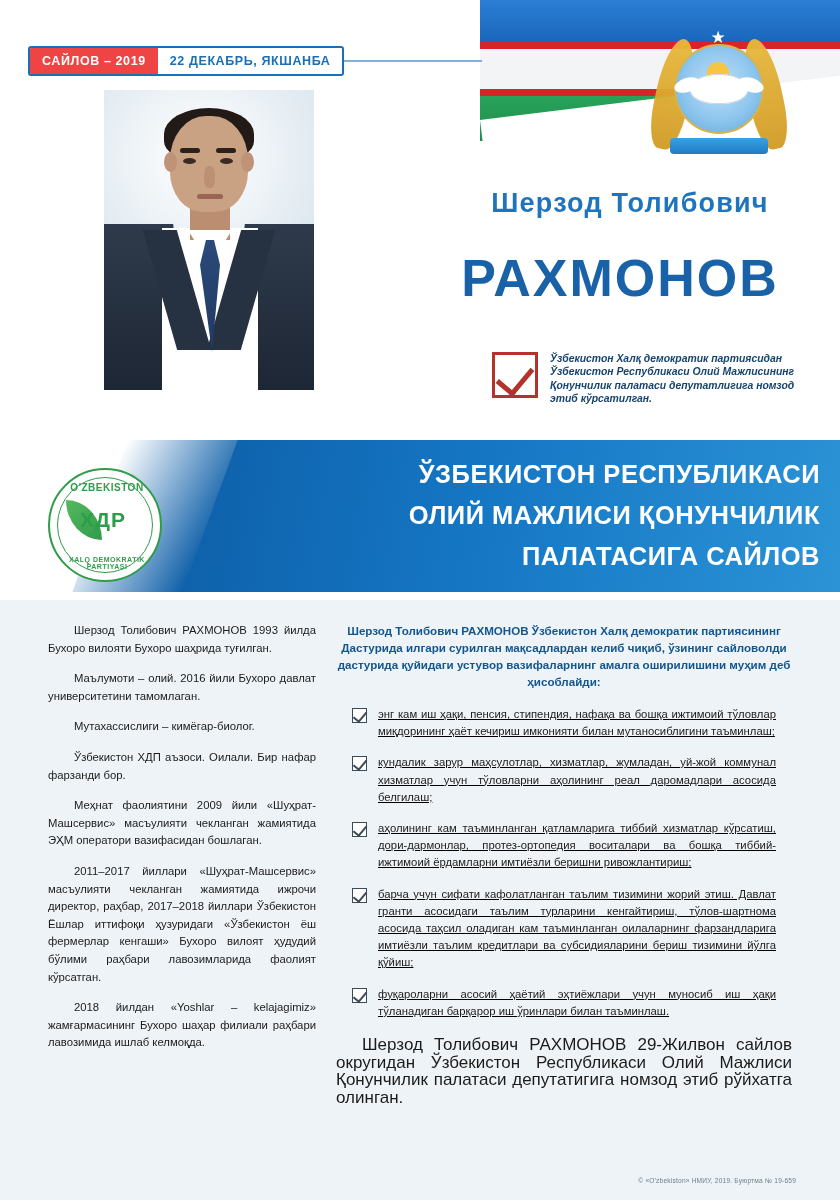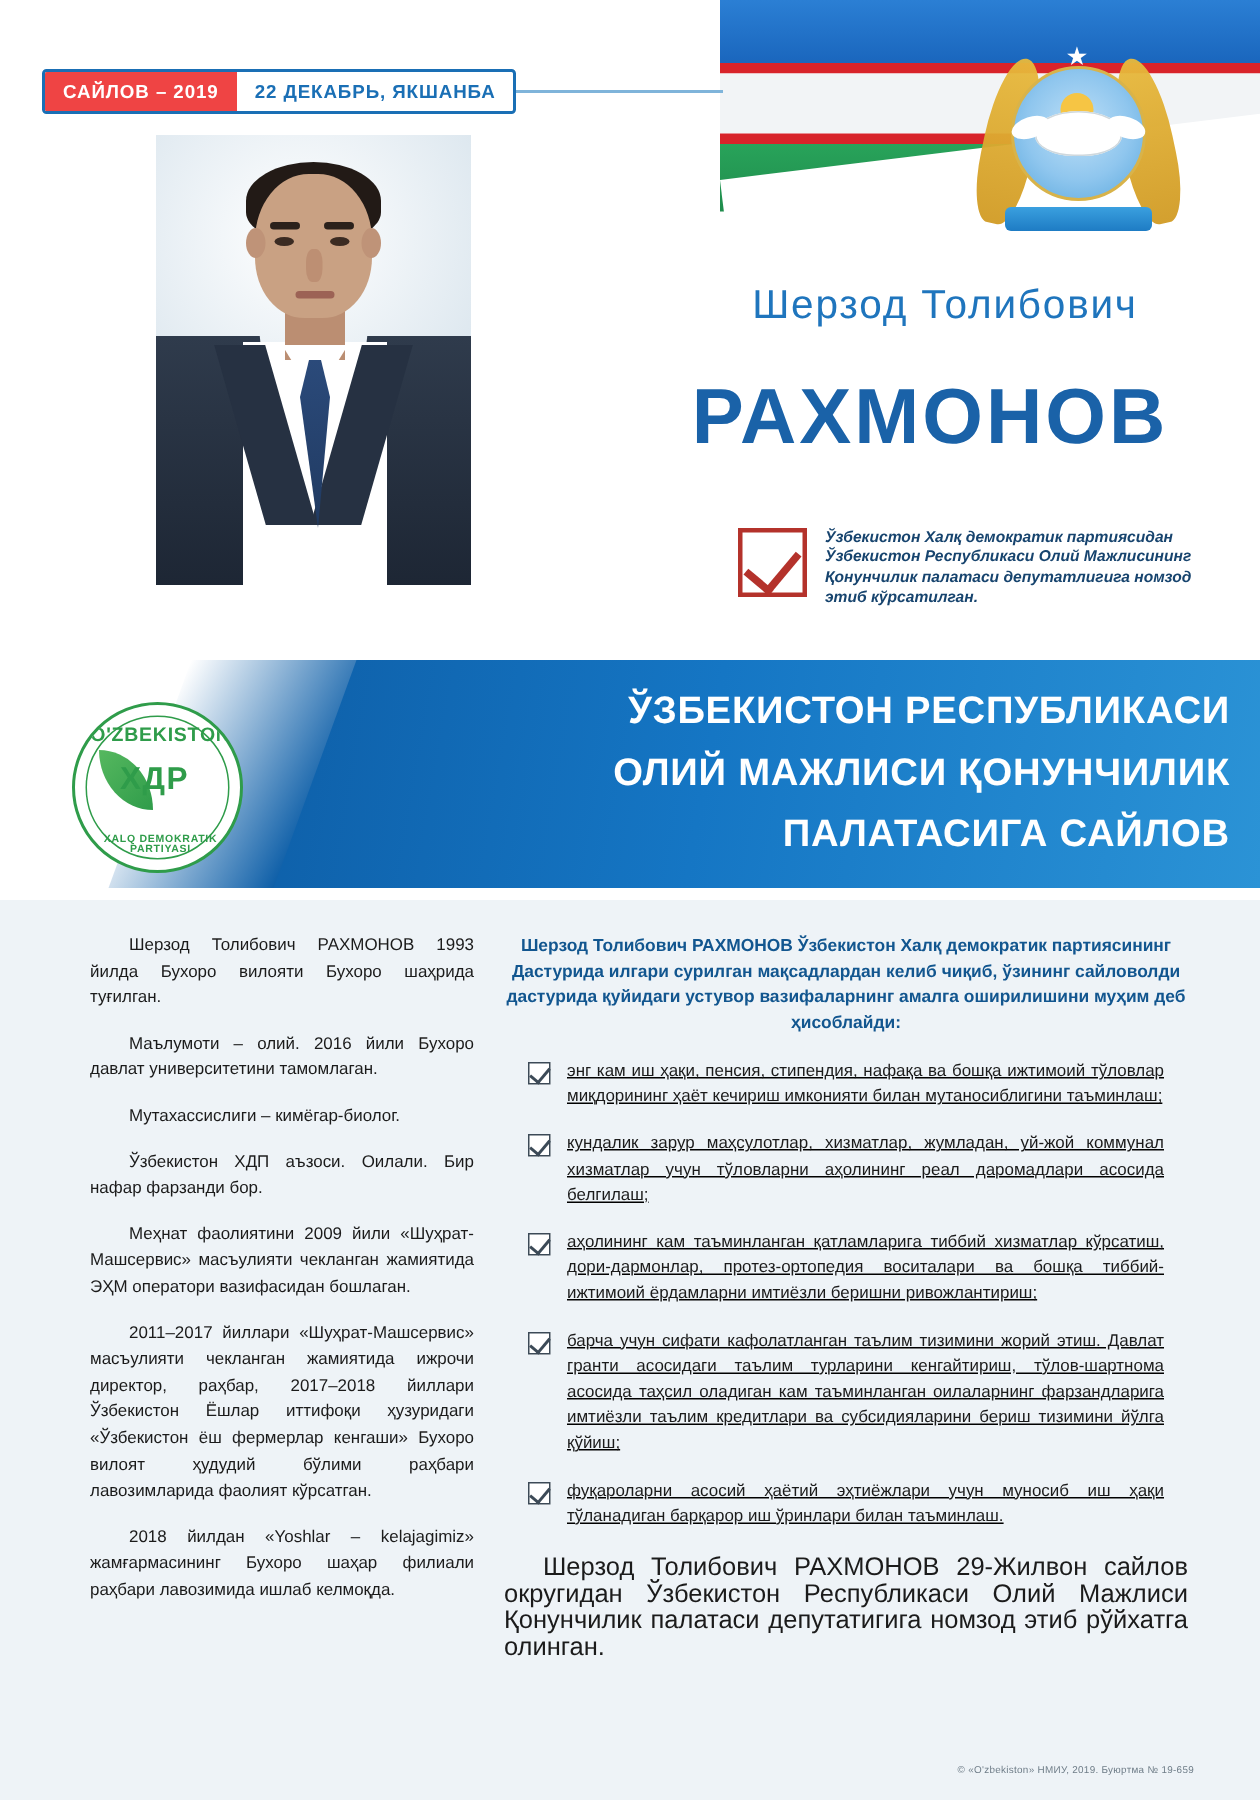--- a/index.html
+++ b/index.html
@@ -222,21 +222,21 @@
   }
 
   
   .cand-first {
     position: absolute;
     left: 440px; top: 188px;
     width: 380px;
     text-align: center;
     color: #1f75bd;
     font-size: 27px;
-    font-weight: normal;
+    font-weight: bold;
     letter-spacing: 1.2px;
   }
   .cand-last {
     position: absolute;
     left: 420px; top: 250px;
     width: 400px;
     text-align: center;
     color: #1a62a8;
     font-size: 52px;
     font-weight: bold;
@@ -329,21 +329,21 @@
     position: absolute; left: 30px; top: 38px;
     width: 70px;
     color: #2f9c4a;
     font-size: 21px;
     font-weight: bold;
     letter-spacing: 1px;
   }
   .pl-arc-top {
     position: absolute; left: 0; top: 12px;
     width: 114px; text-align: center;
-    color: #2f9c4a; font-size: 13px; font-weight: bold;
+    color: #2f9c4a; font-size: 10px; font-weight: bold;
     letter-spacing: .5px;
   }
   .pl-arc-bottom {
     position: absolute; left: 0; bottom: 10px;
     width: 114px; text-align: center;
     color: #2f9c4a; font-size: 7px; font-weight: bold;
     letter-spacing: .5px;
   }
 
   
@@ -355,21 +355,21 @@
   }
   .col-left {
     position: absolute;
     left: 48px; top: 622px;
     width: 268px;
     color: #1b1b1b;
     font-size: 11.3px;
     line-height: 17.6px;
     text-align: justify;
   }
-  .col-left p { margin: 0 0 13px 12px; text-indent: 26px; }
+  .col-left p { margin: 0 0 13px 0; text-indent: 26px; }
 
   .col-right {
     position: absolute;
     left: 336px; top: 622px;
     width: 456px;
   }
   .intro {
     color: #12568f;
     font-size: 11.6px;
     font-weight: bold;

